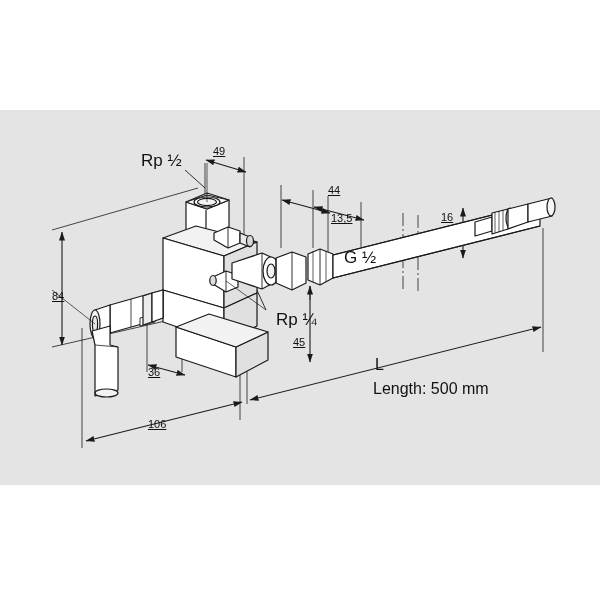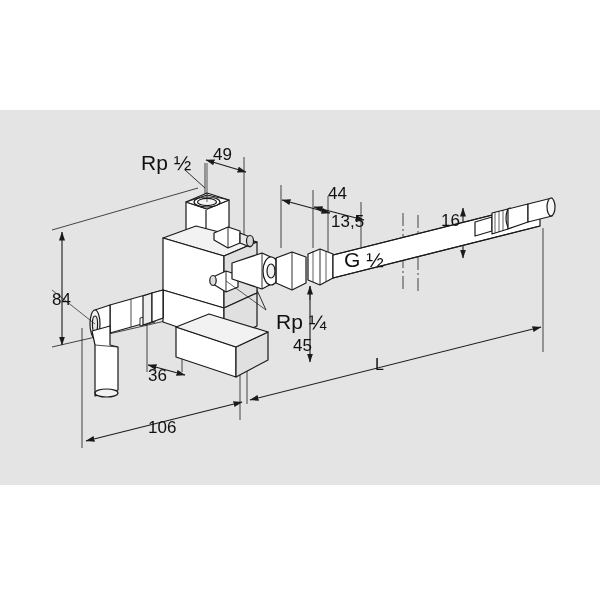--- a/index.html
+++ b/index.html
@@ -31,22 +31,22 @@
     height: 600px;
   }
   .lbl {
     position: absolute;
     color: #111111;
     font-family: "Liberation Sans", sans-serif;
     white-space: nowrap;
     line-height: 1;
     user-select: none;
   }
-  .dim-text { font-size: 17px; }
-  .thread-text { font-size: 21px; }
+  .dim-text { font-size: 11px; text-decoration: underline; }
+  .thread-text { font-size: 17px; }
   .len-text { font-size: 16px; }
   .l-text { font-size: 16px; }
 </style>
 </head>
 <body>
 
 <div id="canvas">
 
   <div id="plate"></div>
 
@@ -241,14 +241,15 @@
   <div class="lbl dim-text" style="left:148px; top:419px;">106</div>
 
   <div class="lbl thread-text" style="left:141px; top:152px;">Rp ½</div>
 
   <div class="lbl thread-text" style="left:243px; top:311px;margin-left:33px;">Rp ¼</div>
 
   <div class="lbl thread-text" style="left:344px; top:249px;">G ½</div>
 
   <div class="lbl l-text" style="left:375px; top:357px;">L</div>
 
+  <div class="lbl len-text" style="left:373px; top:381px;">Length: 500 mm</div>
 
 </div>
 
 </body></html>

